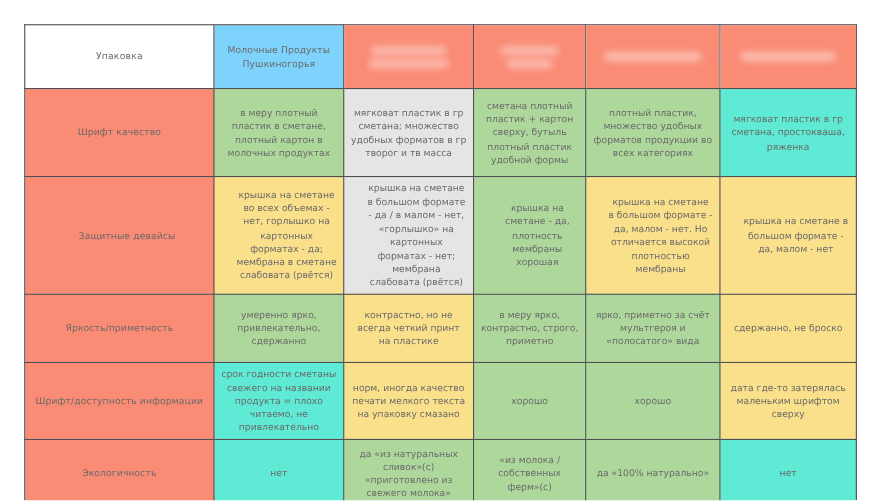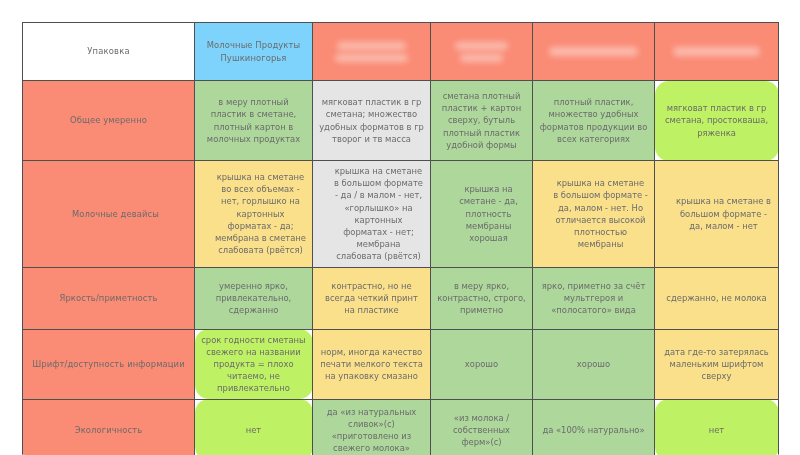--- a/index.html
+++ b/index.html
@@ -92,21 +92,21 @@
     font-weight: 700;
     font-size: 10.5px;
     line-height: 1.5;
     letter-spacing: 0.1px;
   }
 
   
   td.c-green  { background: #aed79c; }
   td.c-yellow { background: #fae08b; }
   td.c-orange { background: #e5e5e5; }
-  td.c-pink   { background: #bef264; border-radius: 14px; }
+  td.c-pink   { background: #5eead4; }
 
   td.c-green, td.c-yellow, td.c-orange, td.c-pink { color: #6e6e6e; }
 
   
   tr.r0 td { height: 80px; }
   tr.r1 td { height: 82px; padding-left: 20px; }
   tr.r2 td { height: 62px; margin-top: 40px; }
   tr.r3 td { height: 70px; }
   tr.r4 td { height: 62px; }
 </style>
@@ -144,44 +144,44 @@
           <td class="brand-hidden">
             <span class="redact" style="width:82%;height:9px;"></span>
           </td>
 
           <td class="brand-hidden">
             <span class="redact" style="width:78%;height:9px;"></span>
           </td>
         </tr>
 
         <tr class="r0">
-          <td class="rowlab">Общее умеренно</td>
+          <td class="rowlab">Шрифт качество</td>
           <td class="c-green">в меру плотный пластик в сметане, плотный картон в молочных продуктах</td>
           <td class="c-orange">мягковат пластик в гр сметана; множество удобных форматов в гр творог и тв масса</td>
           <td class="c-green">сметана плотный пластик + картон сверху, бутыль плотный пластик удобной формы</td>
           <td class="c-green">плотный пластик, множество удобных форматов продукции во всех категориях</td>
           <td class="c-pink">мягковат пластик в гр сметана, простокваша, ряженка</td>
         </tr>
 
         <tr class="r1">
-          <td class="rowlab">Молочные девайсы</td>
+          <td class="rowlab">Защитные девайсы</td>
           <td class="c-yellow">крышка на сметане во всех объемах - нет, горлышко на картонных форматах - да; мембрана в сметане слабовата (рвётся)</td>
           <td class="c-orange">крышка на сметане в большом формате - да / в малом - нет, «горлышко» на картонных форматах - нет; мембрана слабовата (рвётся)</td>
           <td class="c-green">крышка на сметане - да, плотность мембраны хорошая</td>
           <td class="c-yellow">крышка на сметане в большом формате - да, малом - нет. Но отличается высокой плотностью мембраны</td>
           <td class="c-yellow">крышка на сметане в большом формате - да, малом - нет</td>
         </tr>
 
         <tr class="r2">
           <td class="rowlab">Яркость/приметность</td>
           <td class="c-green">умеренно ярко, привлекательно, сдержанно</td>
           <td class="c-yellow">контрастно, но не всегда четкий принт на пластике</td>
           <td class="c-green">в меру ярко, контрастно, строго, приметно</td>
           <td class="c-green">ярко, приметно за счёт мультгероя и «полосатого» вида</td>
-          <td class="c-yellow">сдержанно, не молока</td>
+          <td class="c-yellow">сдержанно, не броско</td>
         </tr>
 
         <tr class="r3">
           <td class="rowlab">Шрифт/доступность информации</td>
           <td class="c-pink">срок годности сметаны свежего на названии продукта = плохо читаемо, не привлекательно</td>
           <td class="c-yellow">норм, иногда качество печати мелкого текста на упаковку смазано</td>
           <td class="c-green">хорошо</td>
           <td class="c-green">хорошо</td>
           <td class="c-yellow">дата где-то затерялась маленьким шрифтом сверху</td>
         </tr>

